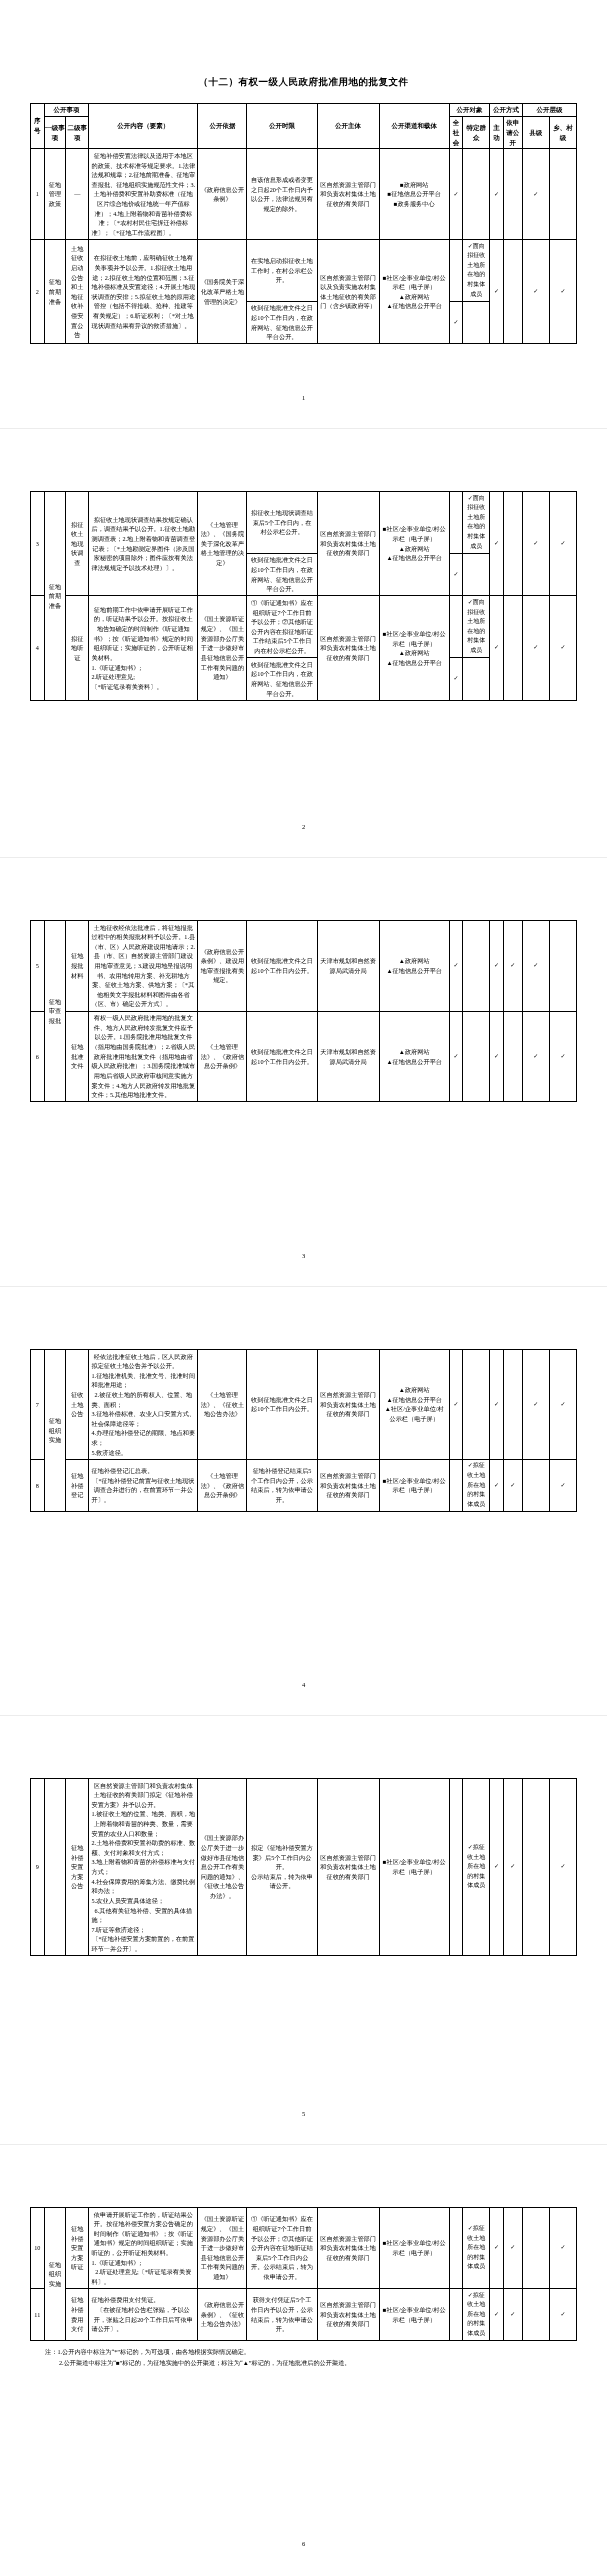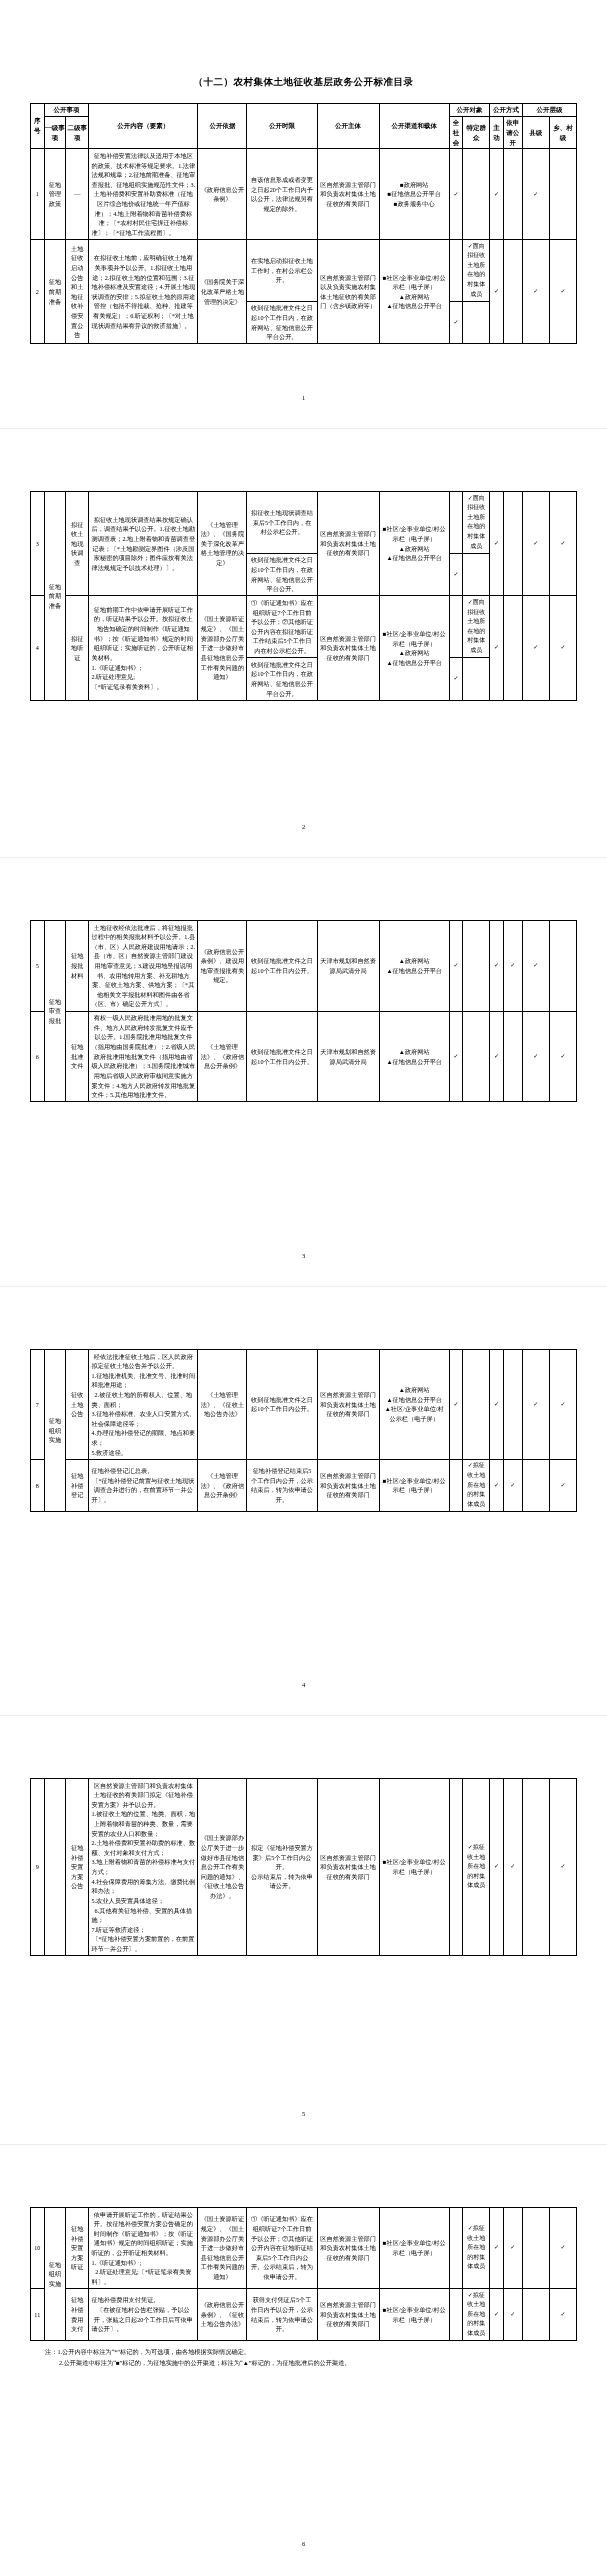--- a/index.html
+++ b/index.html
@@ -26,21 +26,21 @@
   .page-num { position:absolute; bottom:27px; left:0; right:0; text-align:center;
               font-size:6.5px; font-family:"Liberation Serif","DejaVu Serif",serif; }
   .notes { margin:4.3px 0 0 15px; font-size:6.2px; line-height:1.9; }
   .notes .note-line:nth-child(2) { padding-left:14px; }
 </style>
 </head>
 <body>
 
 <main id="doc">
     <section class="page">
-      <div class="doc-title">（十二）农村集体土地征收基层政务公开标准目录</div>
+      <div class="doc-title">（十二）有权一级人民政府批准用地的批复文件</div>
       <div class="table-wrap">
         <table class="catalog">
           <colgroup>
             <col style="width: 13.5px;">
             <col style="width: 21.7px;">
             <col style="width: 23px;">
             <col style="width: 109px;">
             <col style="width: 49px;">
             <col style="width: 70px;">
             <col style="width: 62px;">

